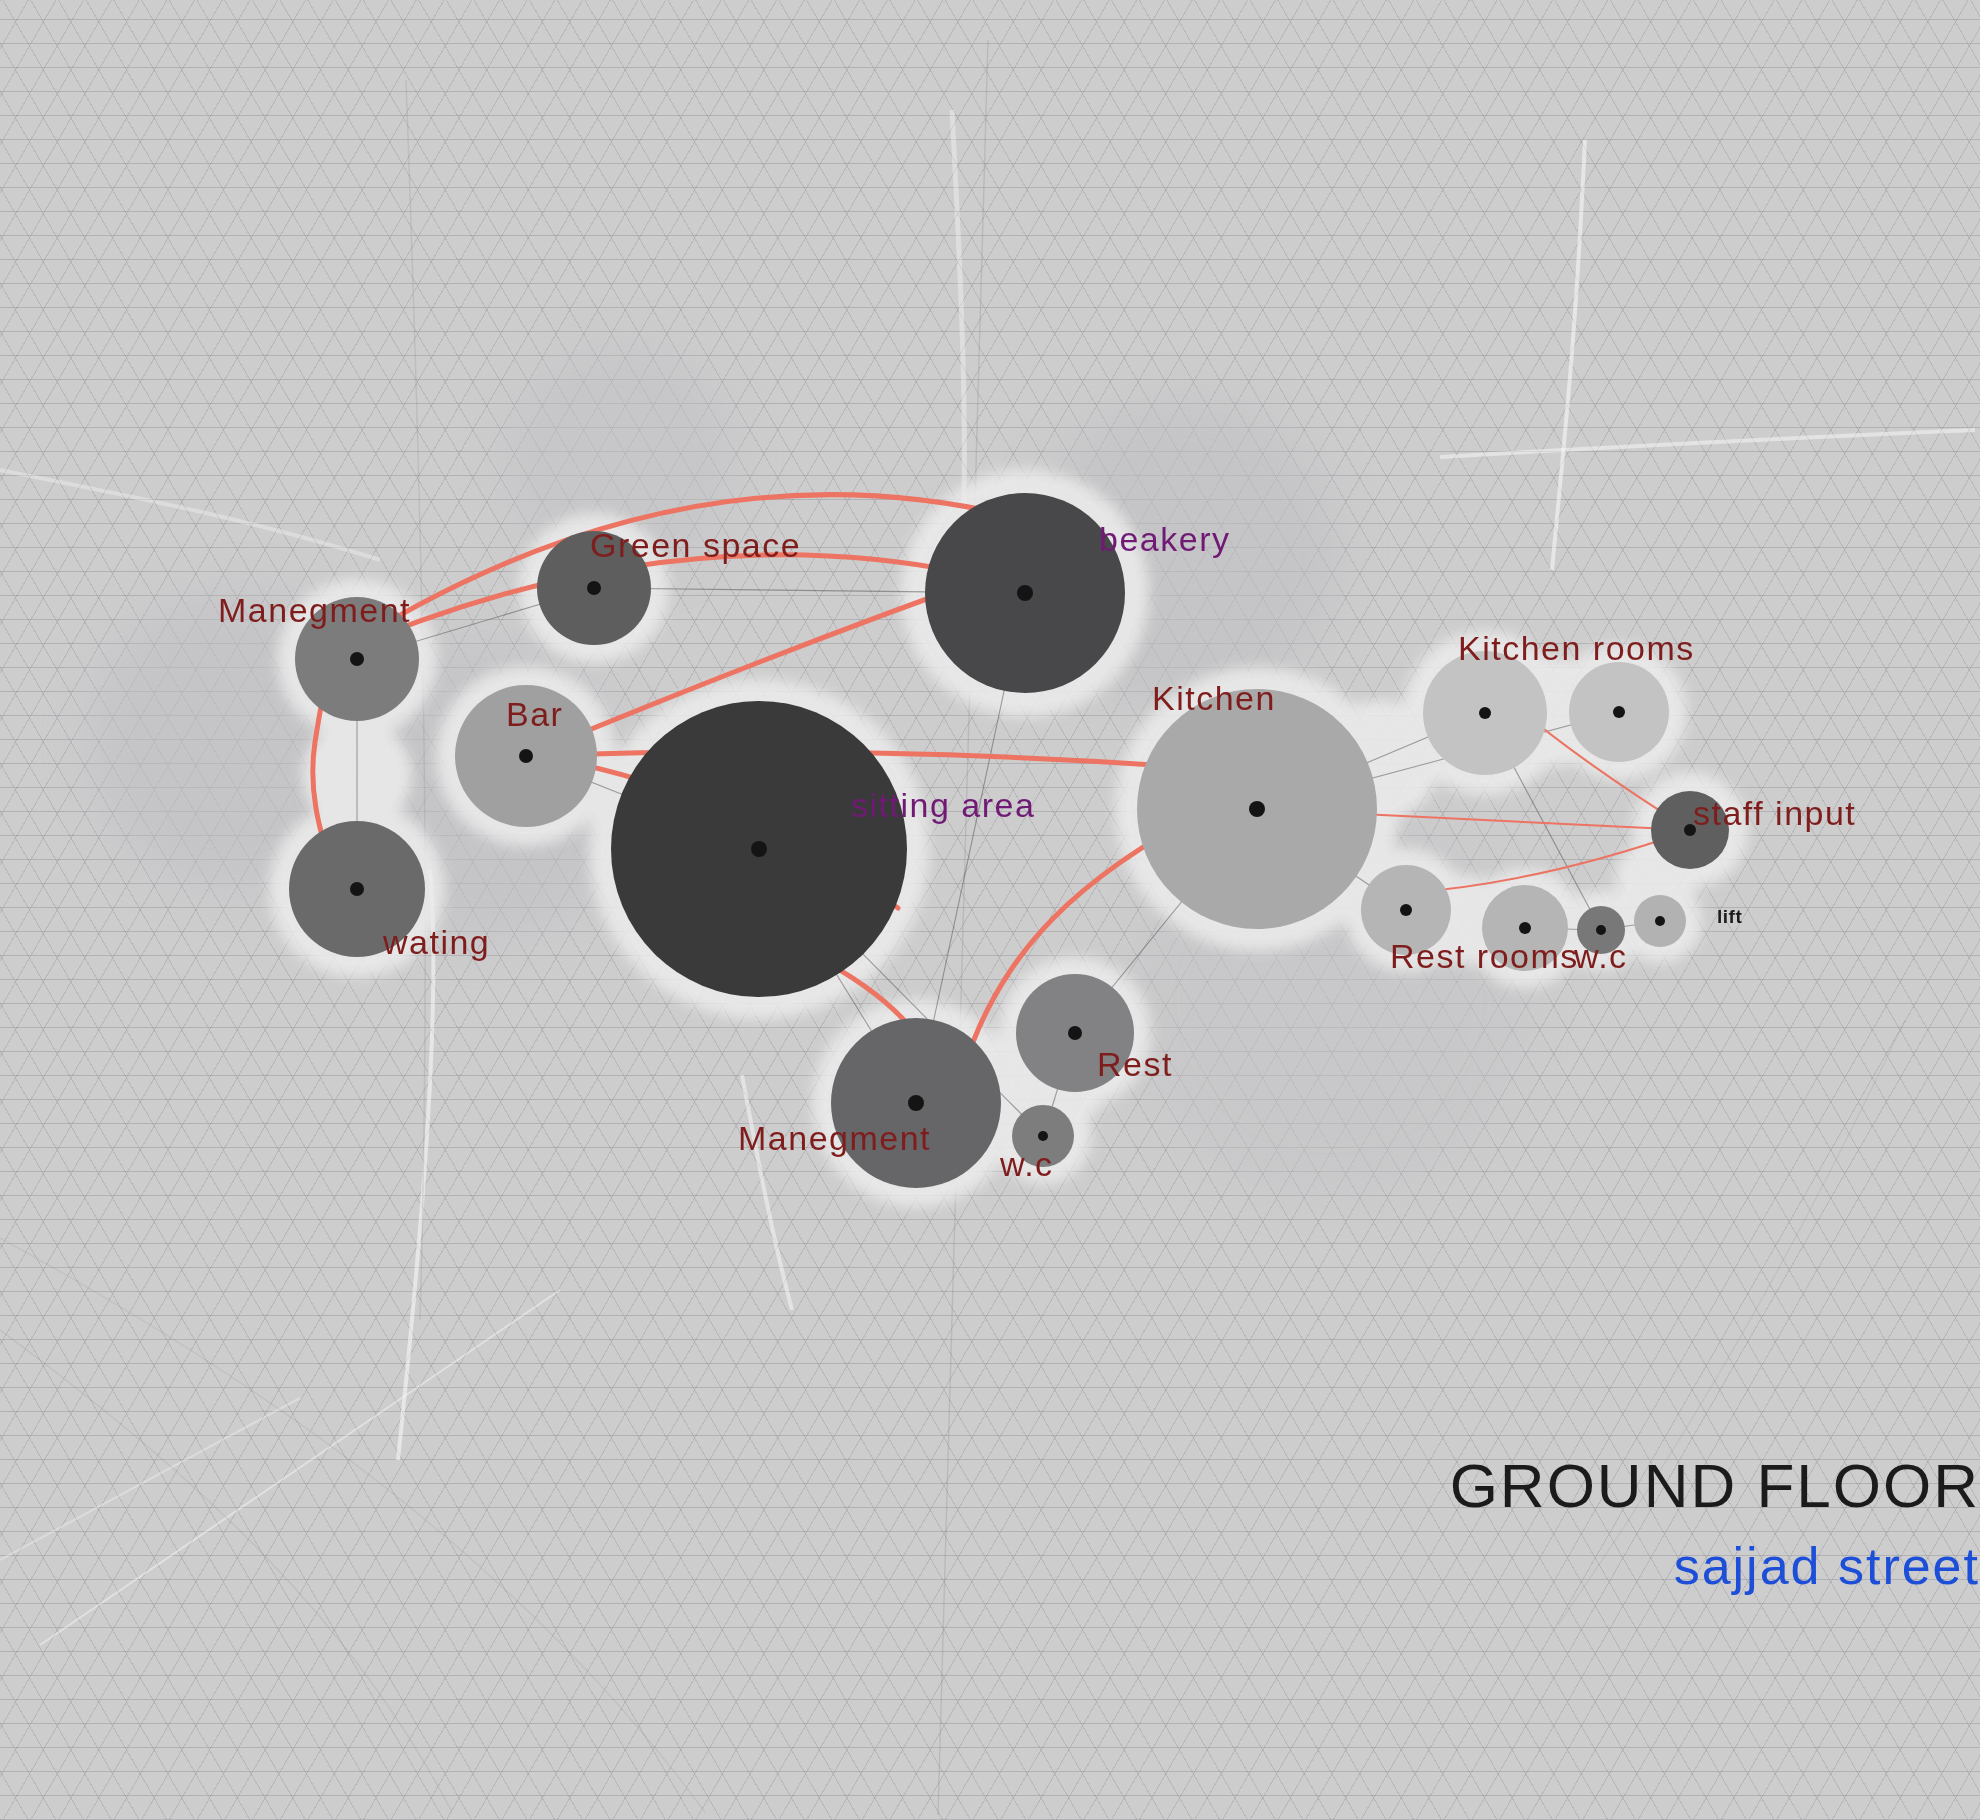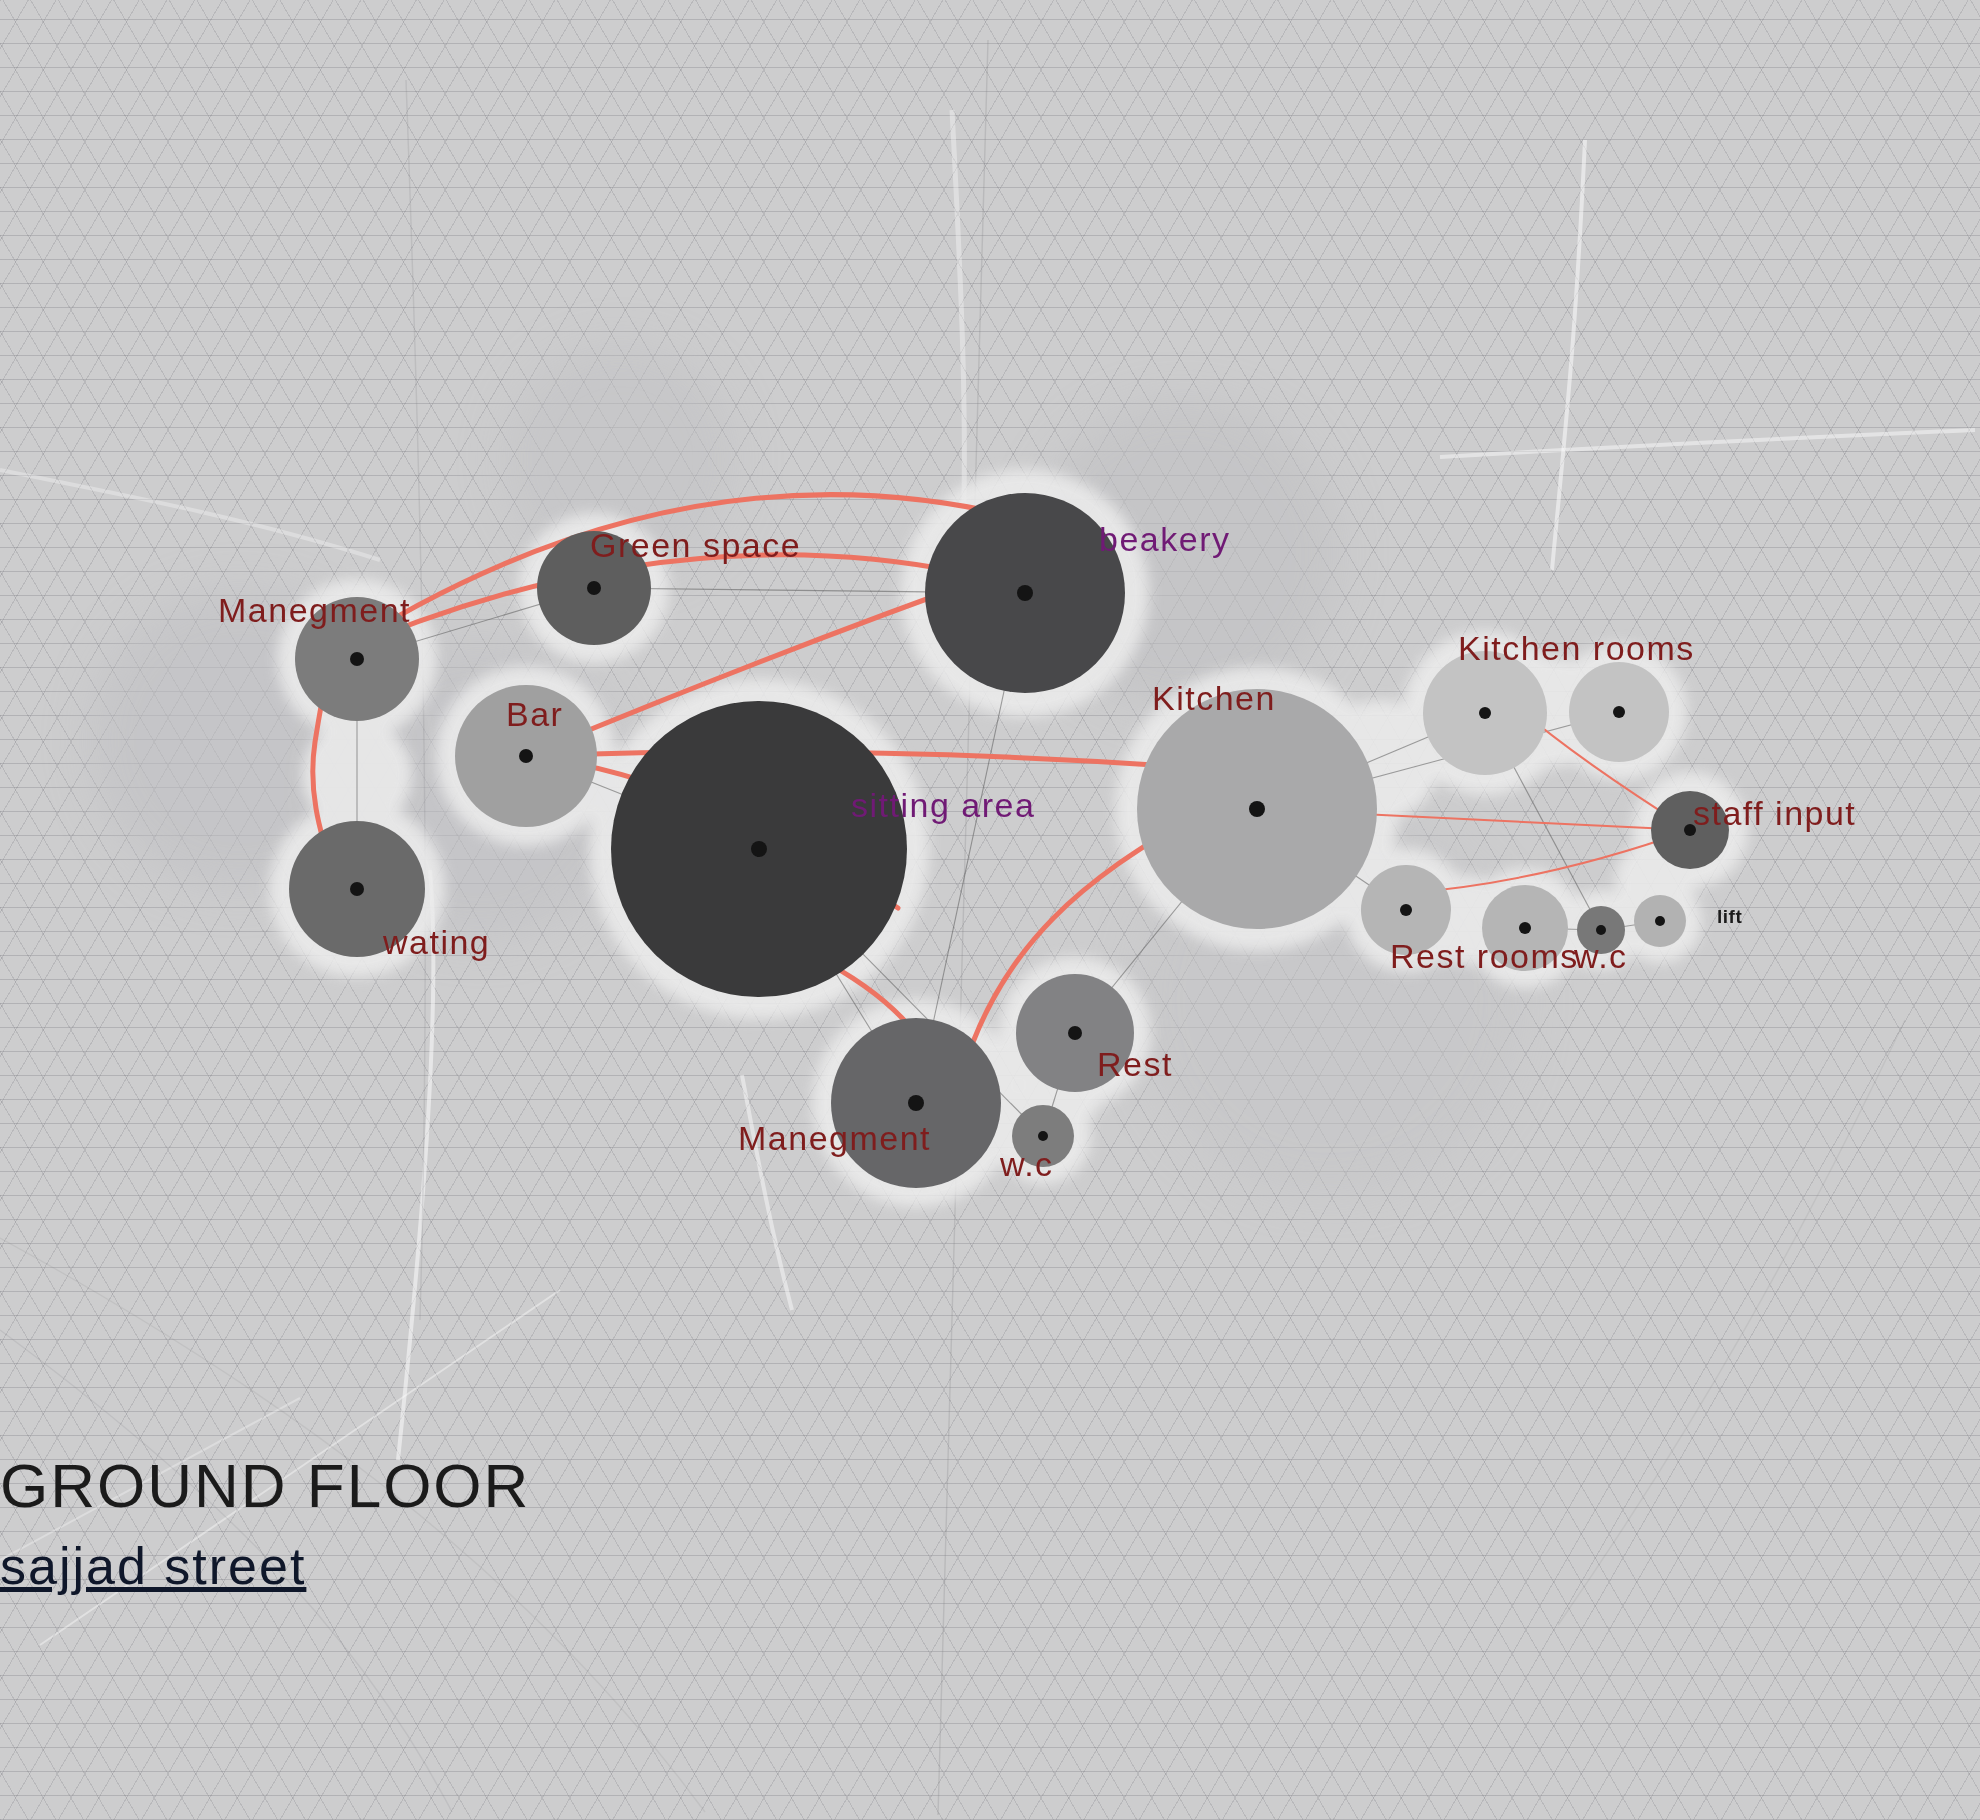--- a/index.html
+++ b/index.html
@@ -20,27 +20,27 @@
   .node-label{
     position:absolute;
     font-size:34px;font-weight:300;letter-spacing:1.5px;
     color:#7f1d1d;white-space:nowrap;line-height:1;
   }
   .node-label.dim{color:#701a75;}
   .node-label.small-bold{
     font-size:19px;font-weight:700;letter-spacing:.5px;color:#1b1b1b;margin-left:40px;
   }
   .title-block{
-    position:absolute;left:0;width:100%;text-align:left;line-height:1;
+    position:absolute;left:0;width:100%;text-align:right;line-height:1;
   }
   .main-title{
     top:1455px;font-size:62px;font-weight:300;letter-spacing:2px;color:#1b1b1b;
   }
   .sub-title{
-    top:1540px;font-size:52px;font-weight:300;letter-spacing:2px;color:#0f172a;text-decoration:underline;
+    top:1540px;font-size:52px;font-weight:300;letter-spacing:2px;color:#1d4ed8;
   }
 </style>
 </head>
 <body>
 
 <div class="stage">
 
   <div class="grid"></div>
 
   <svg class="scene" width="1980" height="1820" viewBox="0 0 1980 1820">

